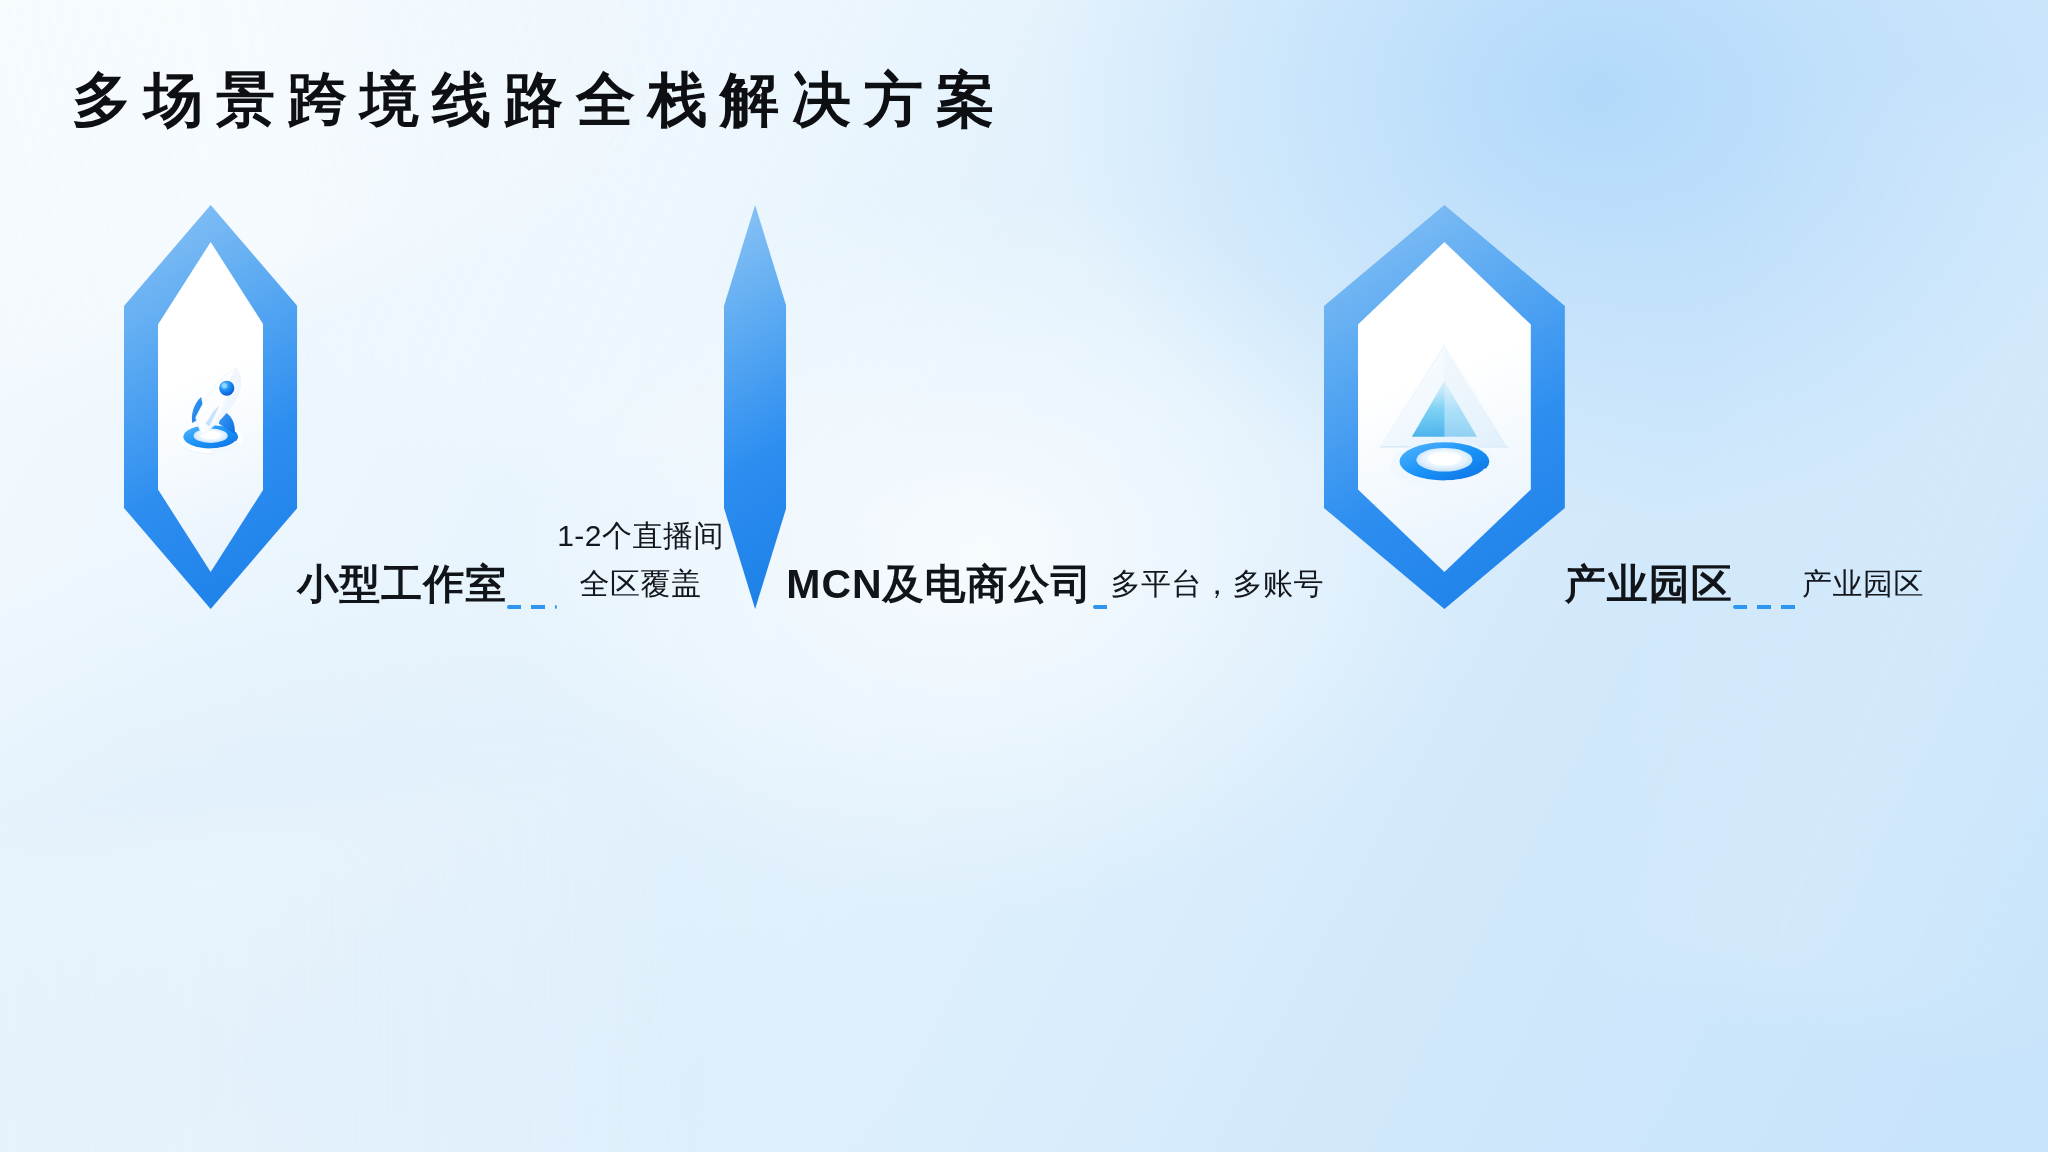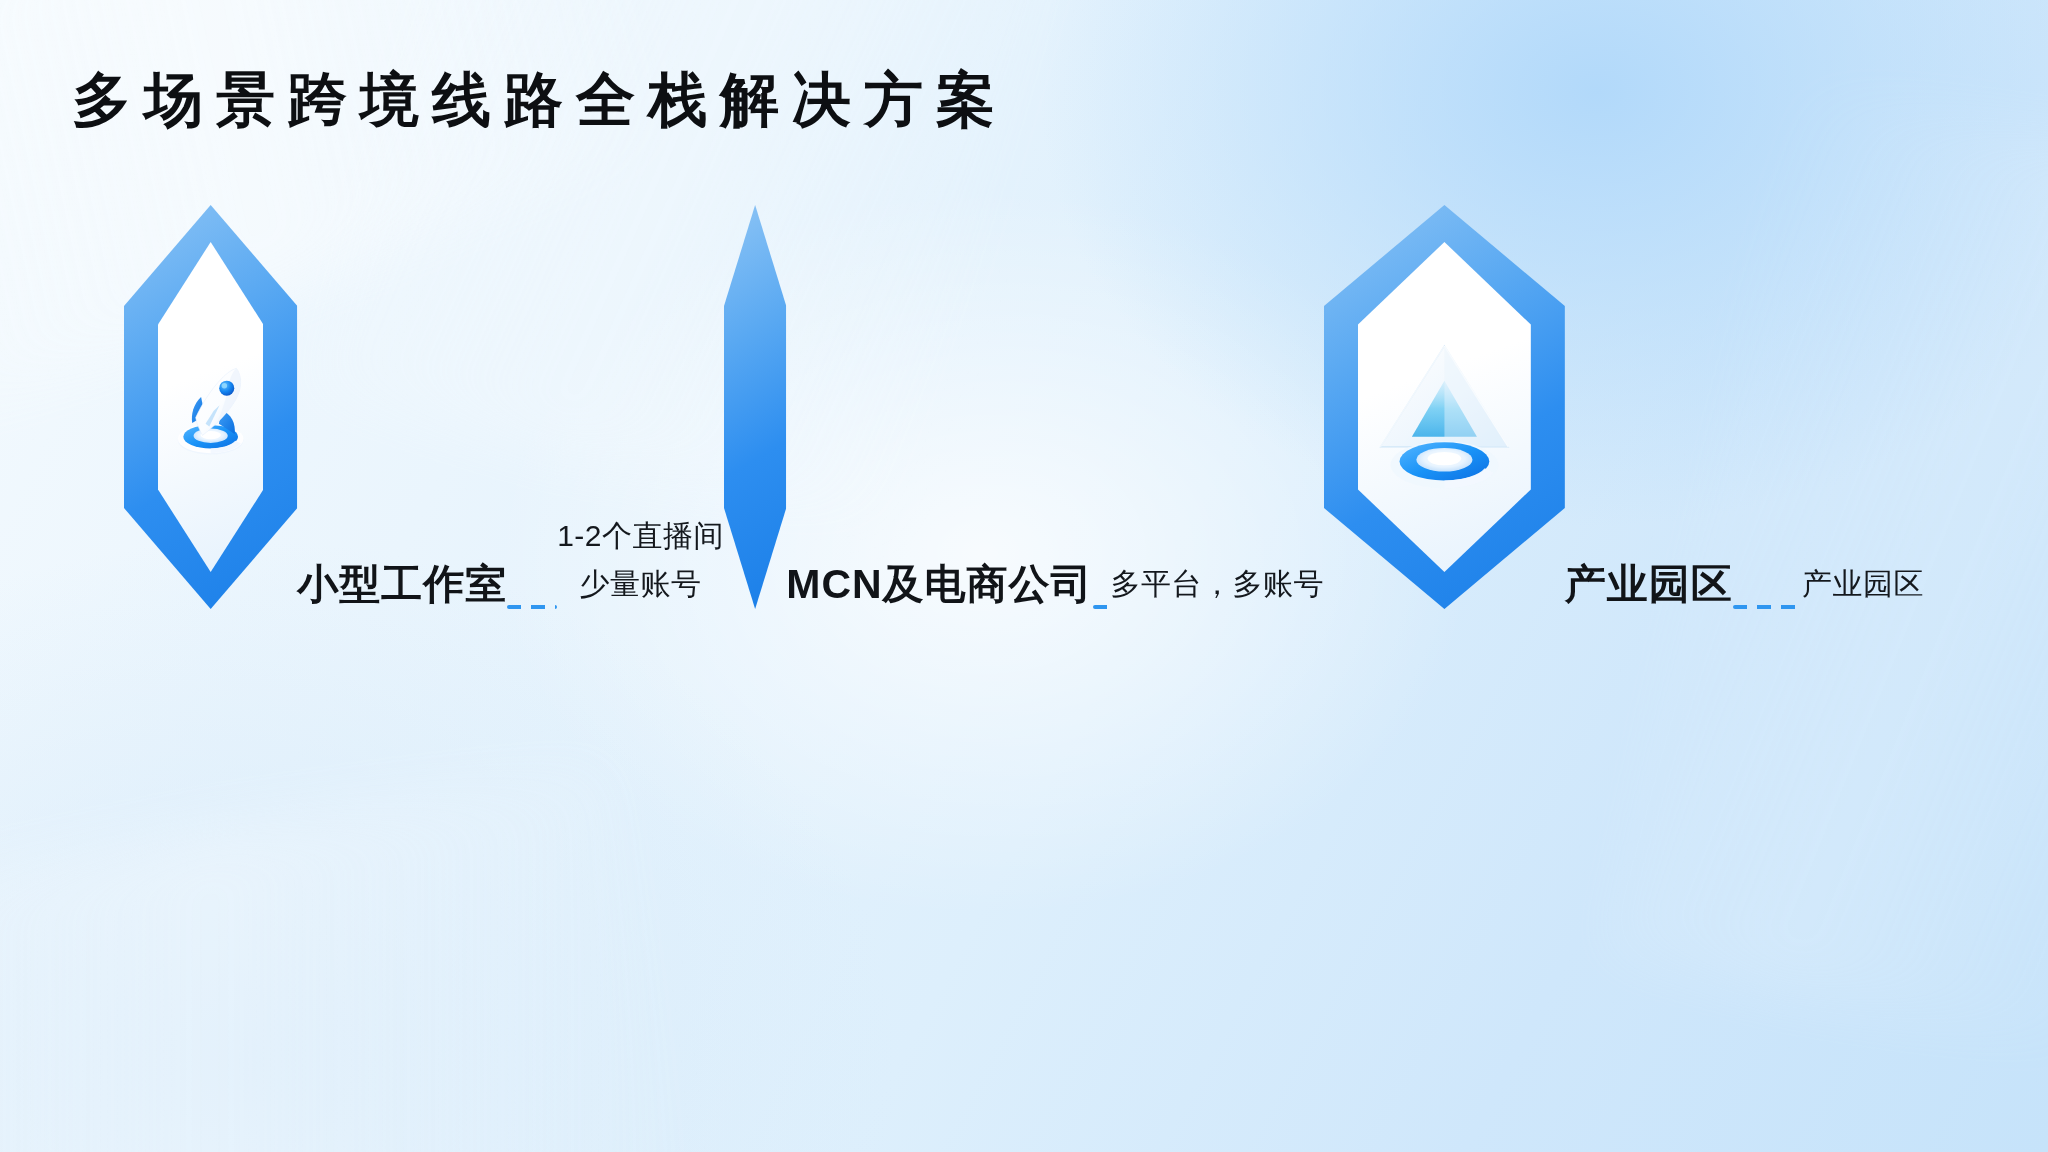--- a/index.html
+++ b/index.html
@@ -186,21 +186,21 @@
             <circle cx="194" cy="103" r="8" fill="#9fe0ff" opacity=".75"></circle>
 
             <path d="M163 176 L180 160 L150 222 L139 214 Z" fill="#bfe0fb" opacity=".9"></path>
           </svg>
         </div>
       </div>
       <div class="card-title">小型工作室</div>
       <div class="divider"></div>
       <div class="card-body">
         <p>1-2个直播间</p>
-        <p>少量账号</p>
+        <p>全区覆盖</p>
       </div>
     </div>
 
     <div class="card">
       <div class="hex-wrap">
         <div class="hex-outer"></div>
         <div class="hex-inner"></div>
         <div class="hex-art">
           <svg viewBox="0 0 308 330">
             <defs>

